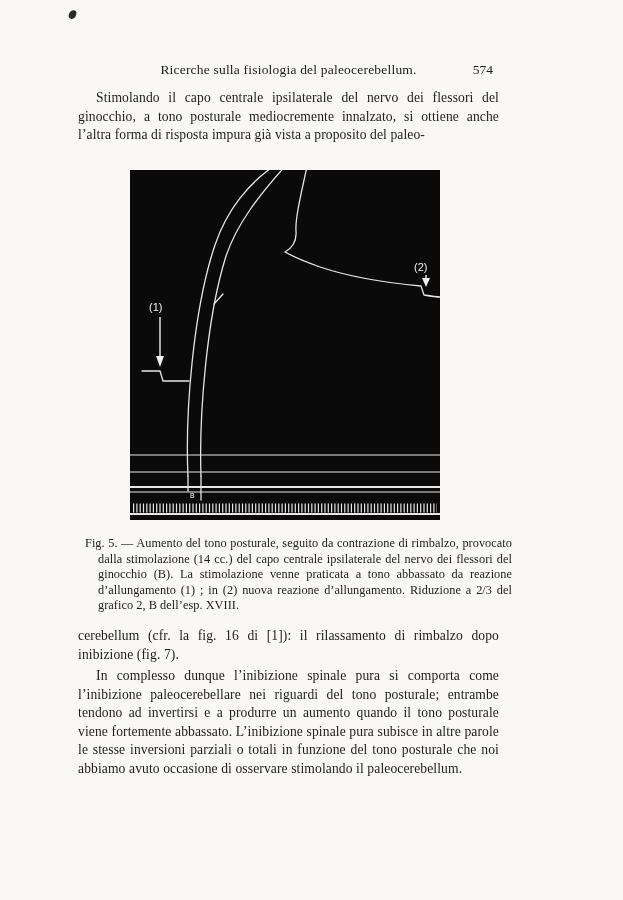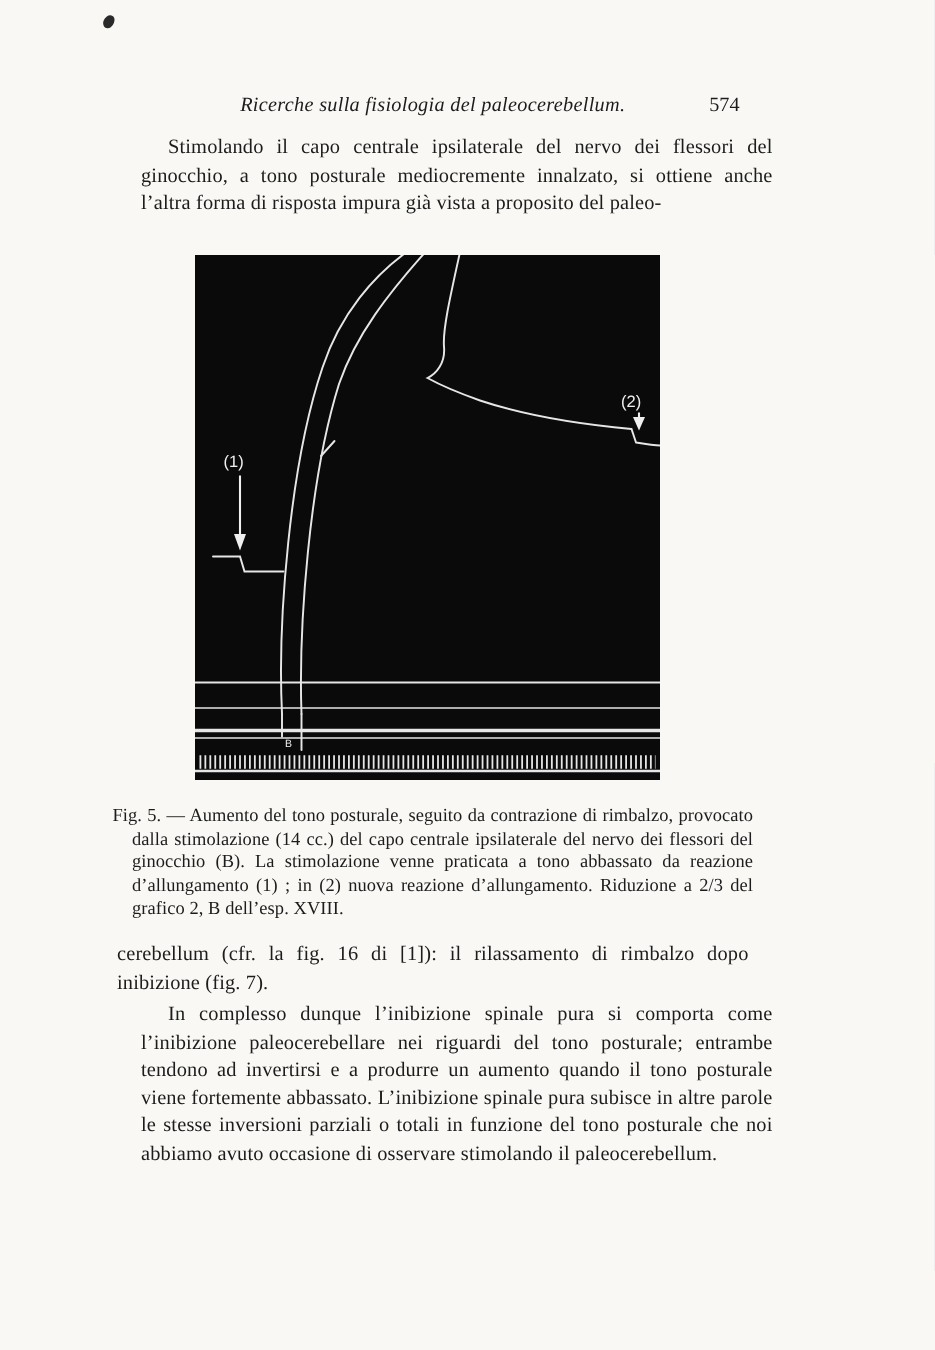--- a/index.html
+++ b/index.html
@@ -24,53 +24,52 @@
   }
   .running-head {
     position: absolute;
     top: 62px; left: 78px;
     width: 421px;
     height: 18px;
   }
   .head-title {
     display: block;
     text-align: center;
-    font-style: italic;
     font-size: 13.5px;
     letter-spacing: 0.2px;
   }
   .page-number {
     position: absolute;
     right: 6px; top: 0;
     font-size: 13.5px;
     font-style: normal;
   }
   .body-par {
     position: absolute;
     left: 78px;
     width: 421px;
     font-size: 13.6px;
     line-height: 18.6px;
     text-align: justify;
     letter-spacing: 0.1px;
   }
-  .first-indent { text-indent: 18px; margin-left: 16px; }
+  .first-indent { text-indent: 18px; }
   .par-1 { top: 89px; }
   .par-2 { top: 627px; }
   .par-3 { top: 667px; }
   .fig-plot {
     position: absolute;
     left: 130px; top: 170px;
     width: 310px; height: 350px;
     background: #0a0a0a;
   }
   .fig-plot svg { display: block; }
   .fig-caption {
     position: absolute;
-    left: 75px; top: 536px;
+    left: 85px; top: 536px;
     width: 427px;
     font-size: 12.3px;
     line-height: 15.5px;
     text-align: justify;
     padding-left: 13px;
     text-indent: -13px;
     letter-spacing: 0.05px;
   }
   .trace-label {
     font-family: "Liberation Sans", sans-serif;

